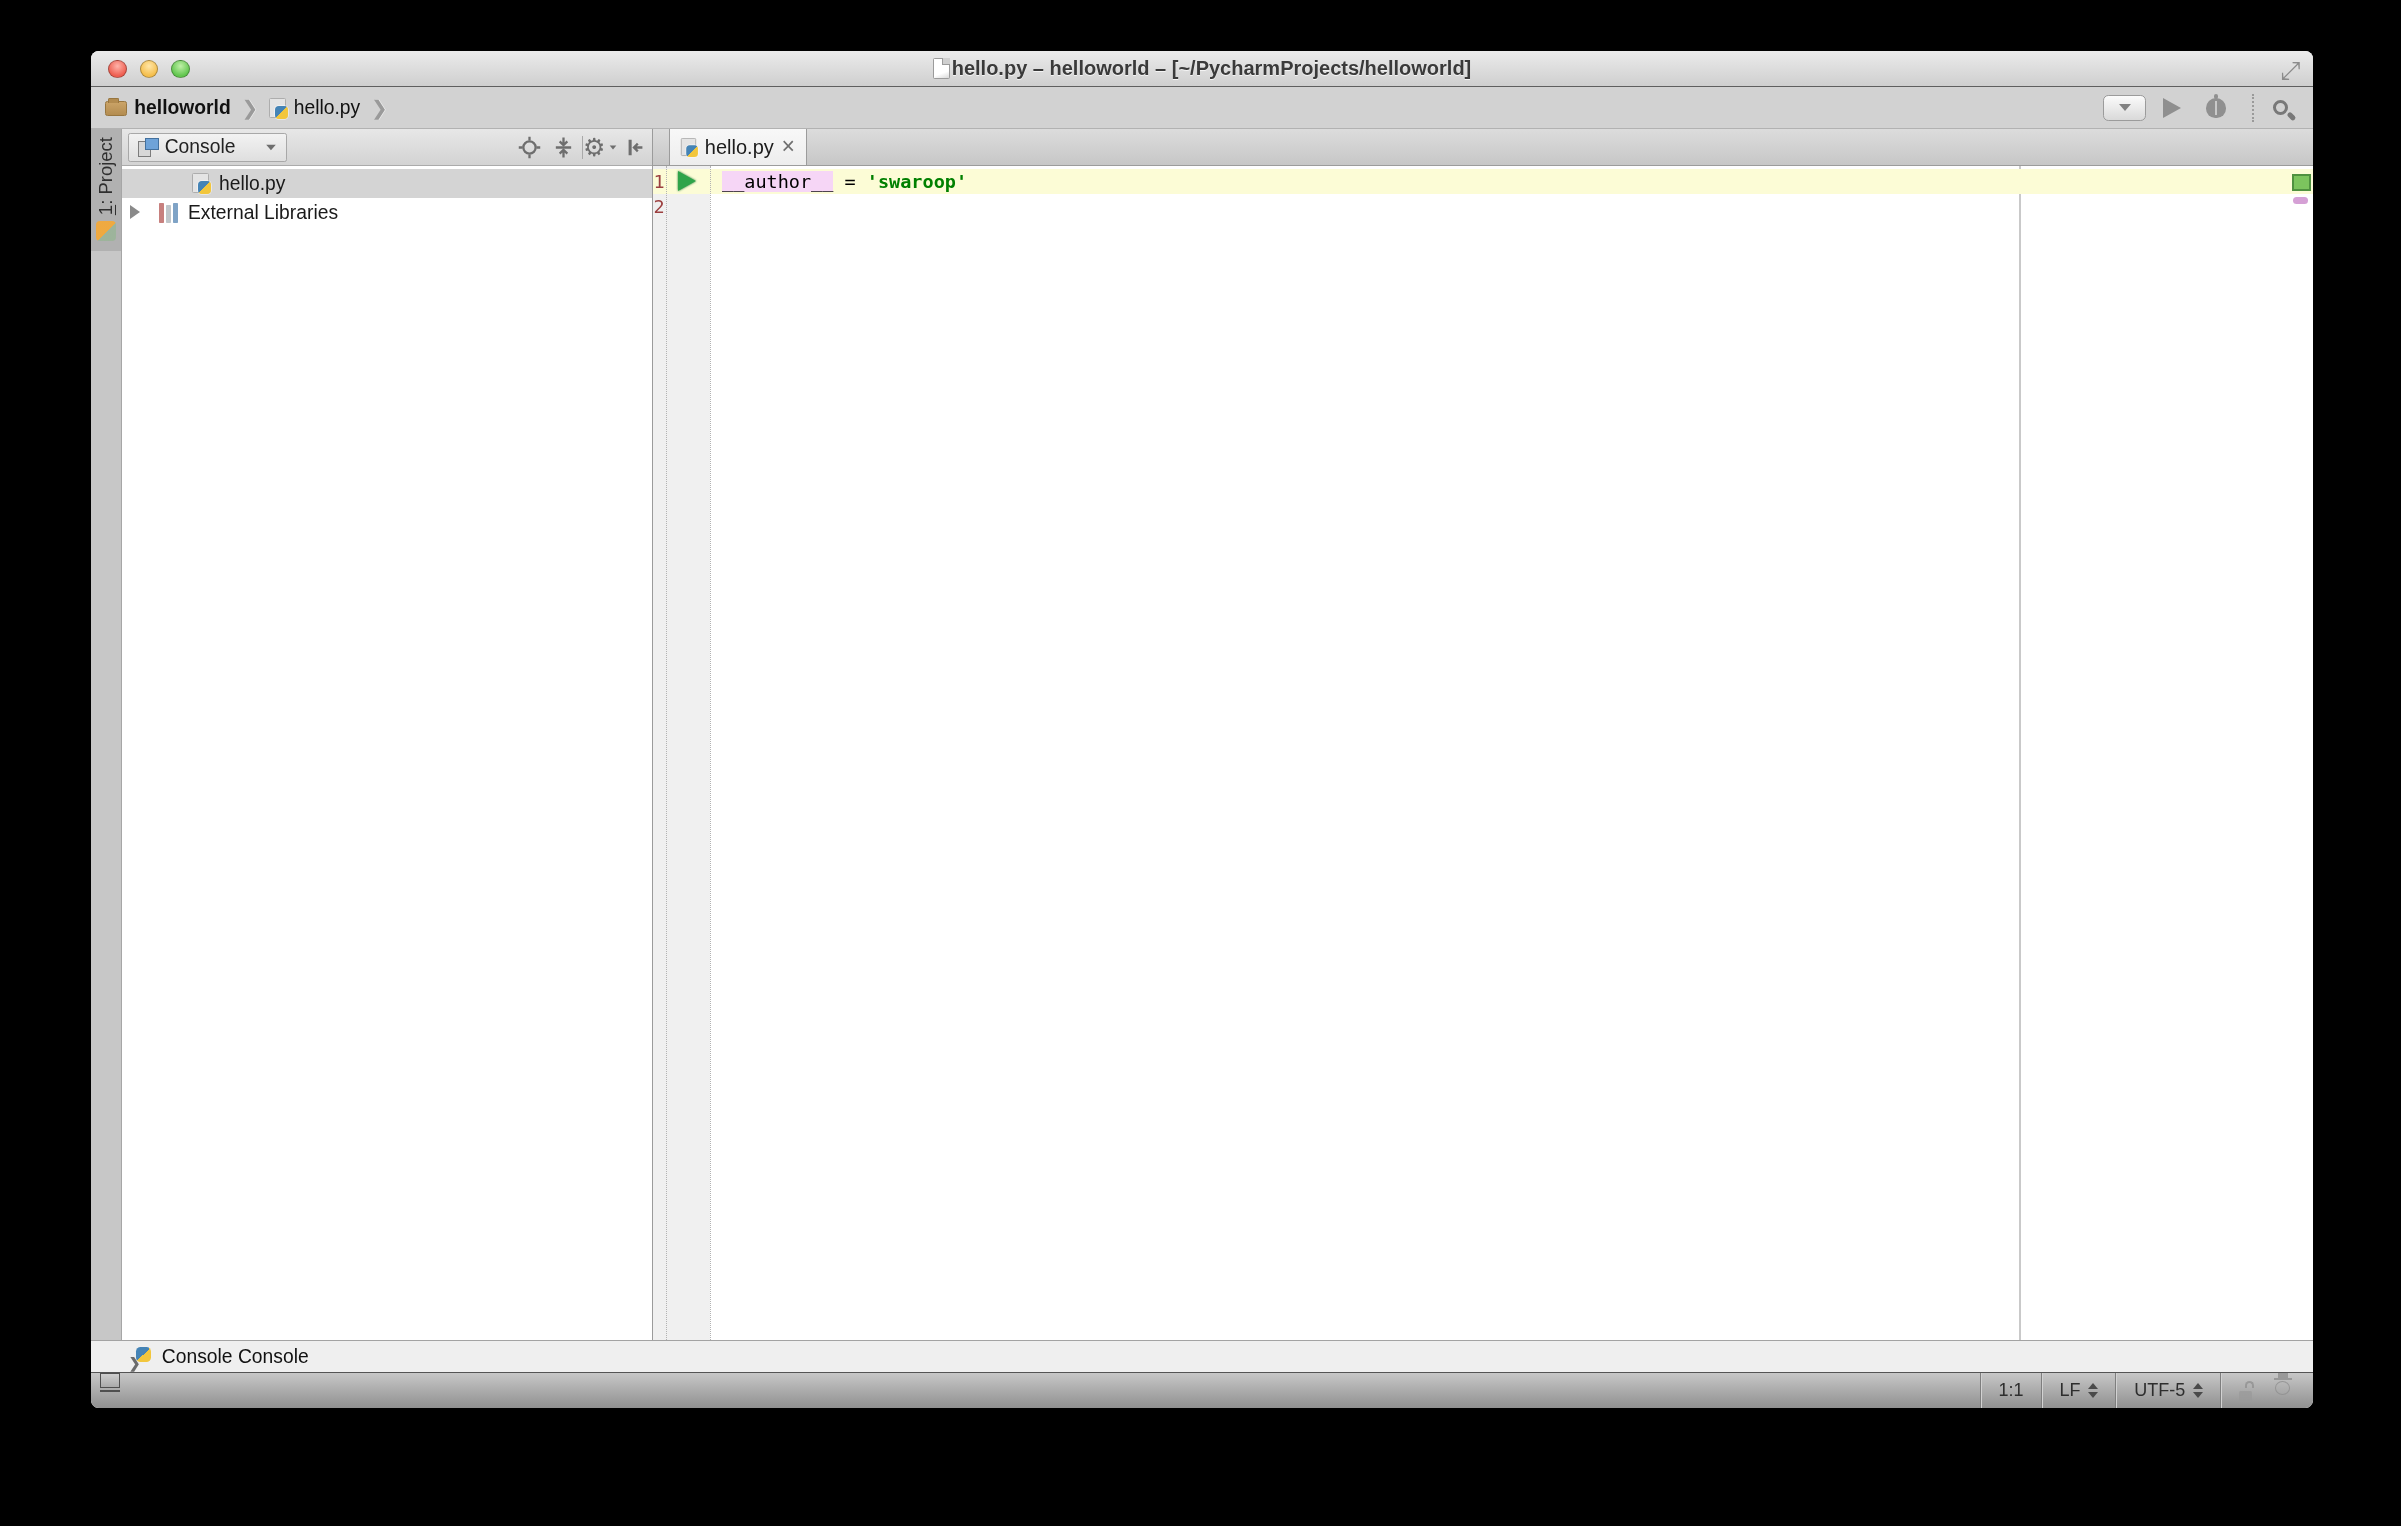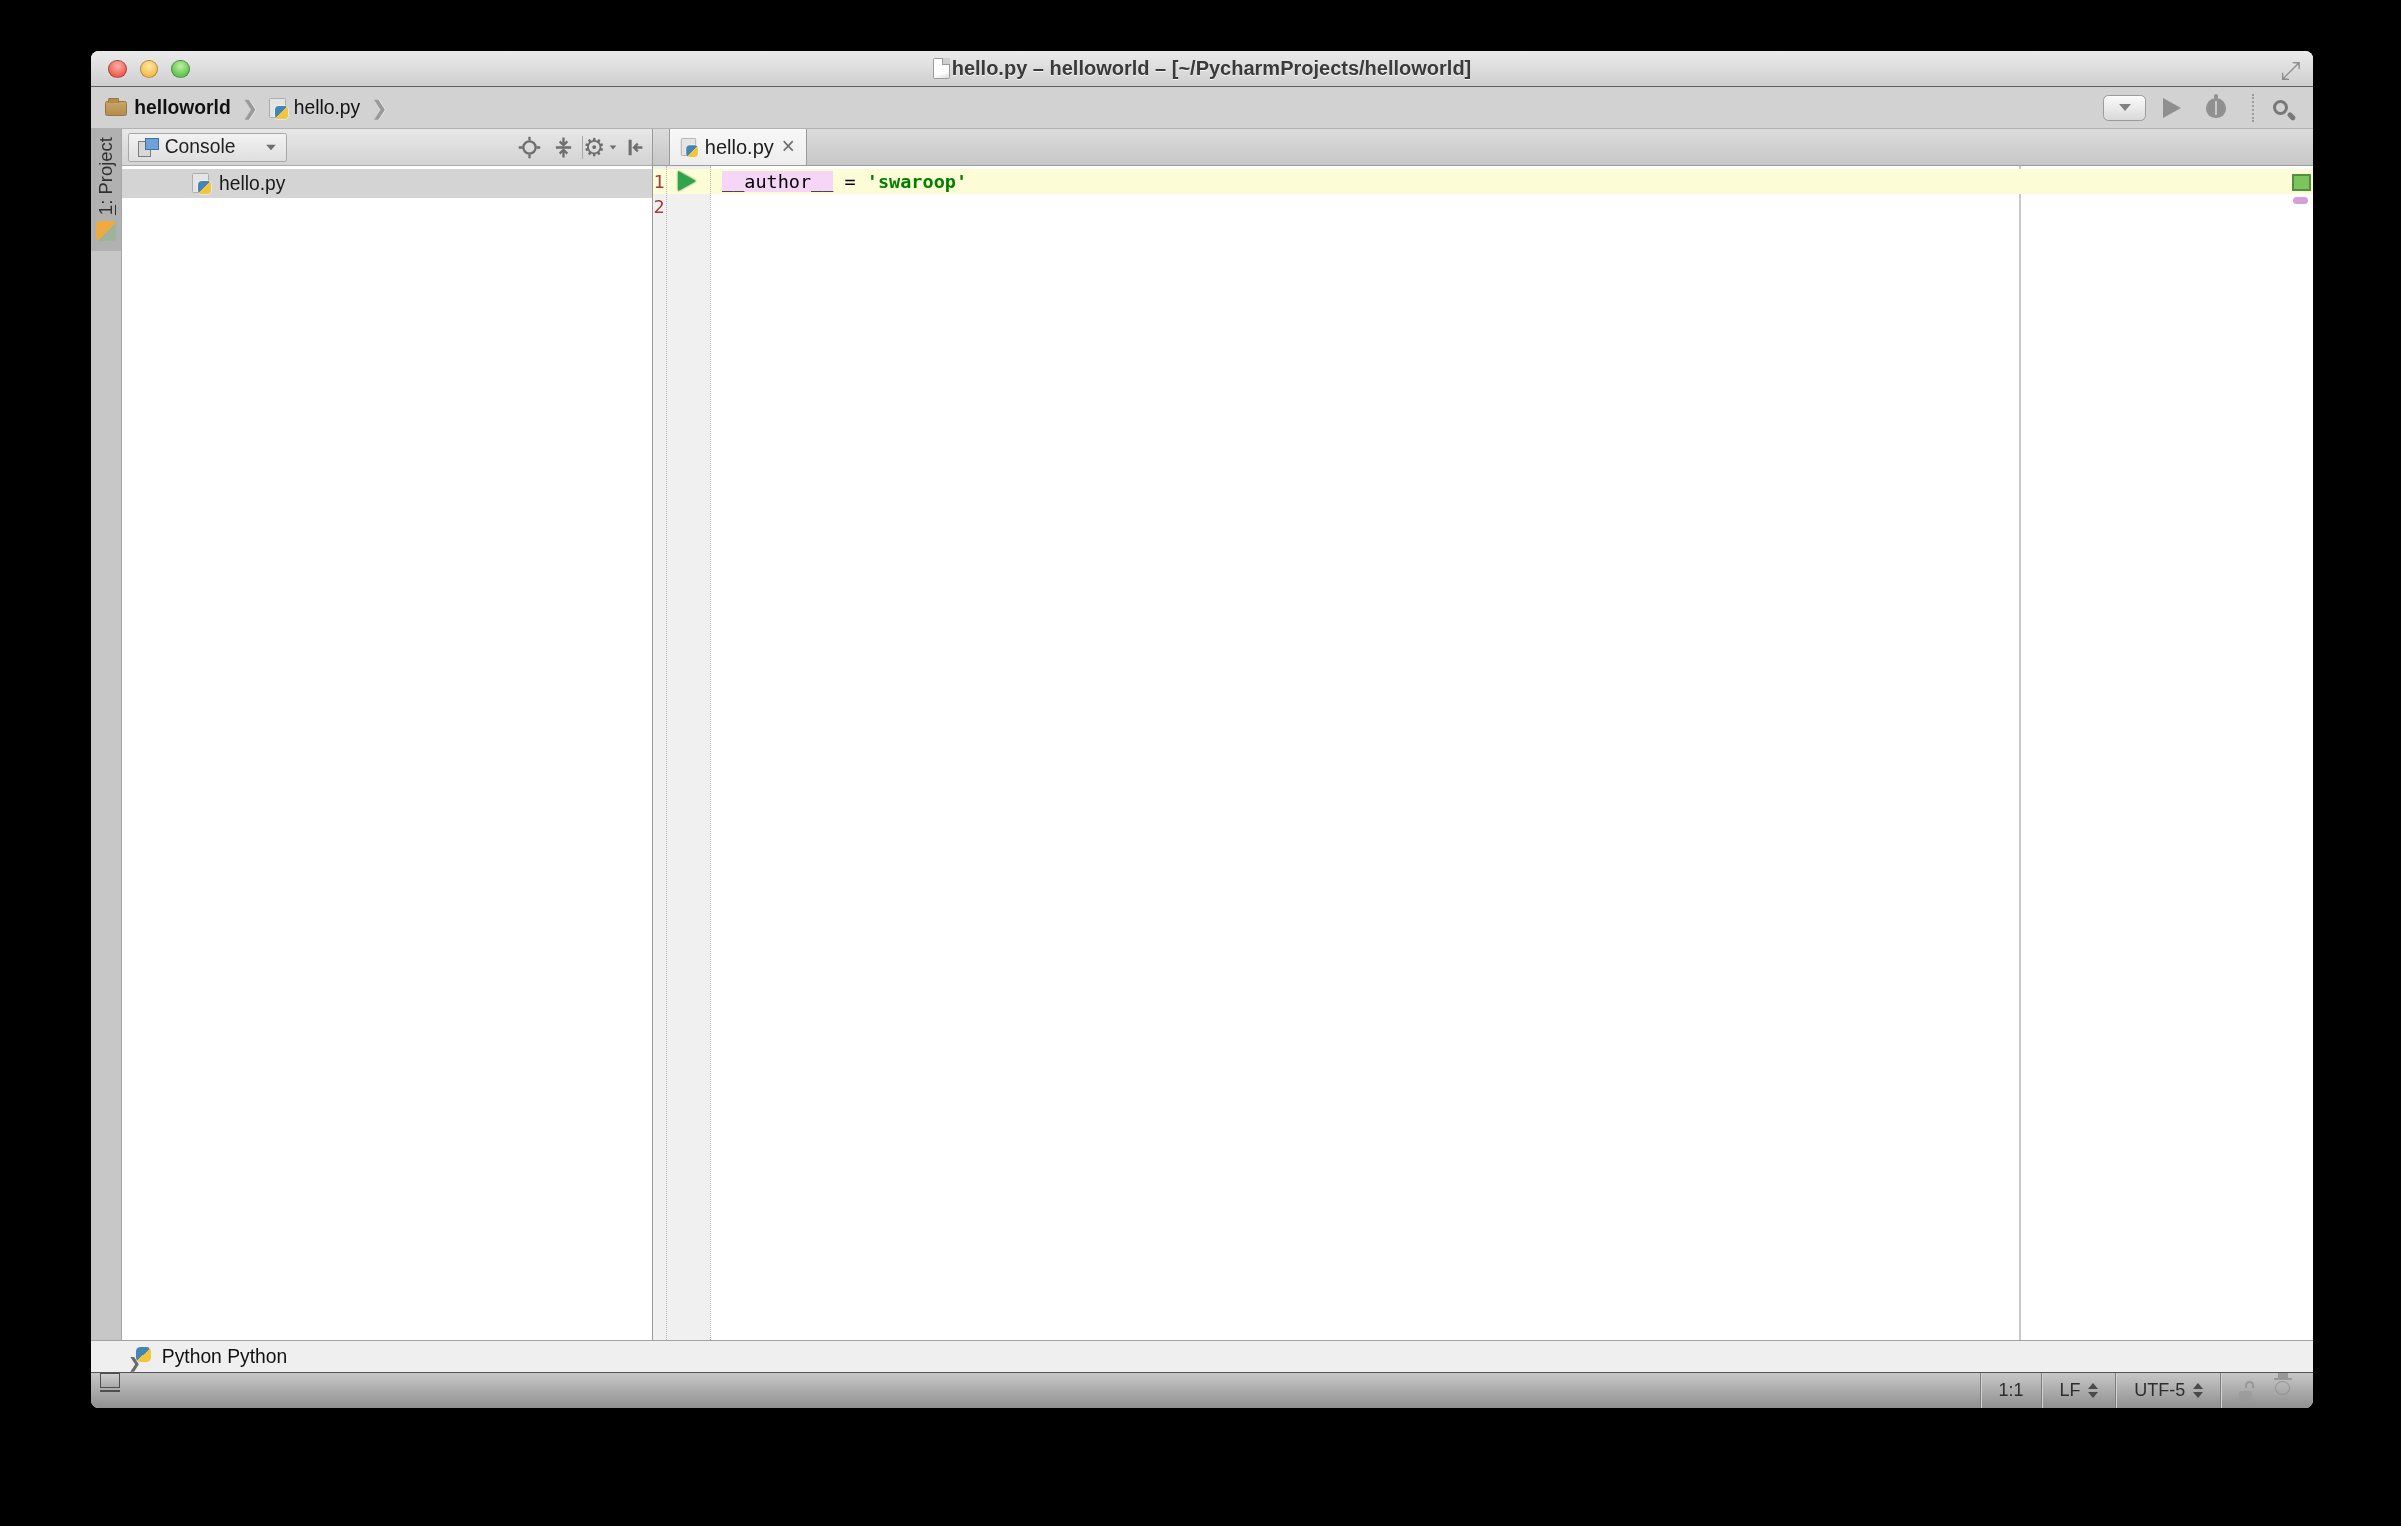--- a/index.html
+++ b/index.html
@@ -272,20 +272,29 @@
             <path d="M24 15 h-10 M18 10 l-5 5 5 5" fill="none" stroke="#6e6e6e" stroke-width="3"></path>
           </svg>
         </div>
       </div>
 
       <div class="tree">
         <div class="tree-row selected">
           <span class="row-file-ico py-ico"></span>
           <span class="row-file-name">hello.py</span>
         </div>
+        <div class="tree-row">
+          <span class="tw-arrow right"></span>
+          <span class="lib-ico">
+              <i></i>
+              <i></i>
+              <i></i>
+            </span>
+          <span class="tree-name row3-name">External Libraries</span>
+        </div>
       </div>
     </div>
 
     <div class="editor-col">
       <div class="tabbar">
         <div class="tab">
           <span class="py-ico"></span>
           <span class="tab-label">hello.py</span>
           <span class="tab-close">×</span>
         </div>
@@ -310,21 +319,21 @@
         <div class="stripe-mark"></div>
       </div>
     </div>
   </div>
 
   <div class="console-bar">
     <span class="pyconsole-ico">
       <span class="logo"></span>
         <span class="arrow">❯</span>
     </span>
-    <span class="console-label">Python Python</span>
+    <span class="console-label">Console Console</span>
   </div>
 
   <div class="statusbar">
     <div class="tw-toggle">
       <div class="box"></div>
         <div class="bar"></div>
     </div>
     <div class="sb-spacer"></div>
     <div class="sb-sep"></div>
     <div class="sb-cell">

